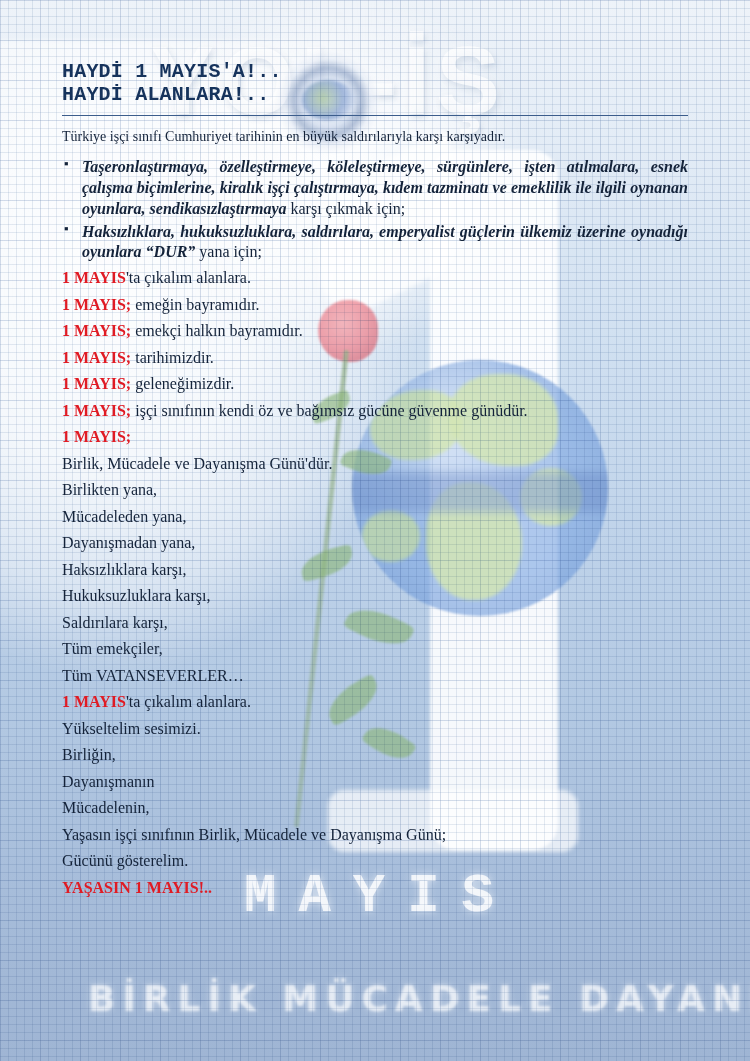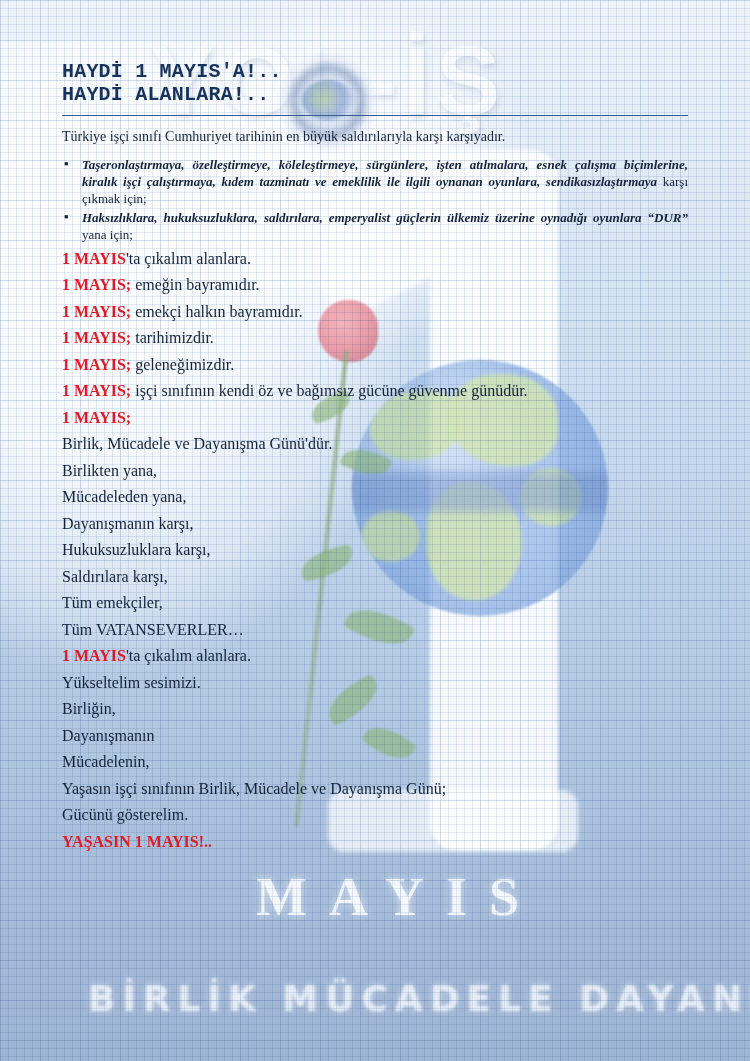--- a/index.html
+++ b/index.html
@@ -143,29 +143,28 @@
       rgba(80,120,190,0.45) 55%,
       rgba(255,255,255,0.0) 85%);
     filter: blur(1px);
   }
 
   
   .wm-mayis {
     position: absolute;
     left: 244px;
     top: 866px;
-    font-family: Liberation Serif, serif;
+    font-family: Liberation Mono, monospace;
     font-weight: 700;
     font-size: 54px;
     letter-spacing: 22px;
     color: rgba(255,255,255,0.80);
     text-shadow: 0 0 8px rgba(255,255,255,0.6);
     filter: blur(0.7px);
     white-space: nowrap;
-    margin-left: 12px;
   }
   .wm-birlik {
     position: absolute;
     left: 88px;
     top: 978px;
     font-family: "DejaVu Sans", sans-serif;
     font-weight: 700;
     font-size: 36px;
     letter-spacing: 7px;
     color: rgba(255,255,255,0.62);
@@ -300,21 +299,21 @@
 
   ul.claims {
     list-style: none;
     margin: 10px 0 0 0;
     padding: 0;
   }
   ul.claims li {
     position: relative;
     padding-left: 20px;
     margin-bottom: 2px;
-    font-size: 13px;
+    font-size: 16px;
     line-height: 1.30;
     color: #14233a;
     text-align: justify;
     text-justify: inter-word;
   }
   ul.claims li::before {
     content: "▪";
     position: absolute;
     left: 2px;
     top: -1px;
@@ -413,21 +412,22 @@
       <p class="line"><span class="red">1 MAYIS</span><span>'ta çıkalım alanlara.</span></p>
       <p class="line"><span class="red">1 MAYIS;</span><span> emeğin bayramıdır.</span></p>
       <p class="line"><span class="red">1 MAYIS;</span><span> emekçi halkın bayramıdır.</span></p>
       <p class="line"><span class="red">1 MAYIS;</span><span> tarihimizdir.</span></p>
       <p class="line"><span class="red">1 MAYIS;</span><span> geleneğimizdir.</span></p>
       <p class="line"><span class="red">1 MAYIS;</span><span> işçi sınıfının kendi öz ve bağımsız gücüne güvenme günüdür.</span></p>
       <p class="line"><span class="red">1 MAYIS;</span><span></span></p>
       <p class="line"><span class="red"></span><span>Birlik, Mücadele ve Dayanışma Günü'dür.</span></p>
       <p class="line"><span class="red"></span><span>Birlikten yana,</span></p>
       <p class="line"><span class="red"></span><span>Mücadeleden yana,</span></p>
-      <p class="line"><span class="red"></span><span>Dayanışmanın karşı,</span></p>
+      <p class="line"><span class="red"></span><span>Dayanışmadan yana,</span></p>
+      <p class="line"><span class="red"></span><span>Haksızlıklara karşı,</span></p>
       <p class="line"><span class="red"></span><span>Hukuksuzluklara karşı,</span></p>
       <p class="line"><span class="red"></span><span>Saldırılara karşı,</span></p>
       <p class="line"><span class="red"></span><span>Tüm emekçiler,</span></p>
       <p class="line"><span class="red"></span><span>Tüm VATANSEVERLER…</span></p>
       <p class="line"><span class="red">1 MAYIS</span><span>'ta çıkalım alanlara.</span></p>
       <p class="line"><span class="red"></span><span>Yükseltelim sesimizi.</span></p>
       <p class="line"><span class="red"></span><span>Birliğin,</span></p>
       <p class="line"><span class="red"></span><span>Dayanışmanın</span></p>
       <p class="line"><span class="red"></span><span>Mücadelenin,</span></p>
       <p class="line tight"><span class="red"></span><span>Yaşasın işçi sınıfının Birlik, Mücadele ve Dayanışma Günü;</span></p>

